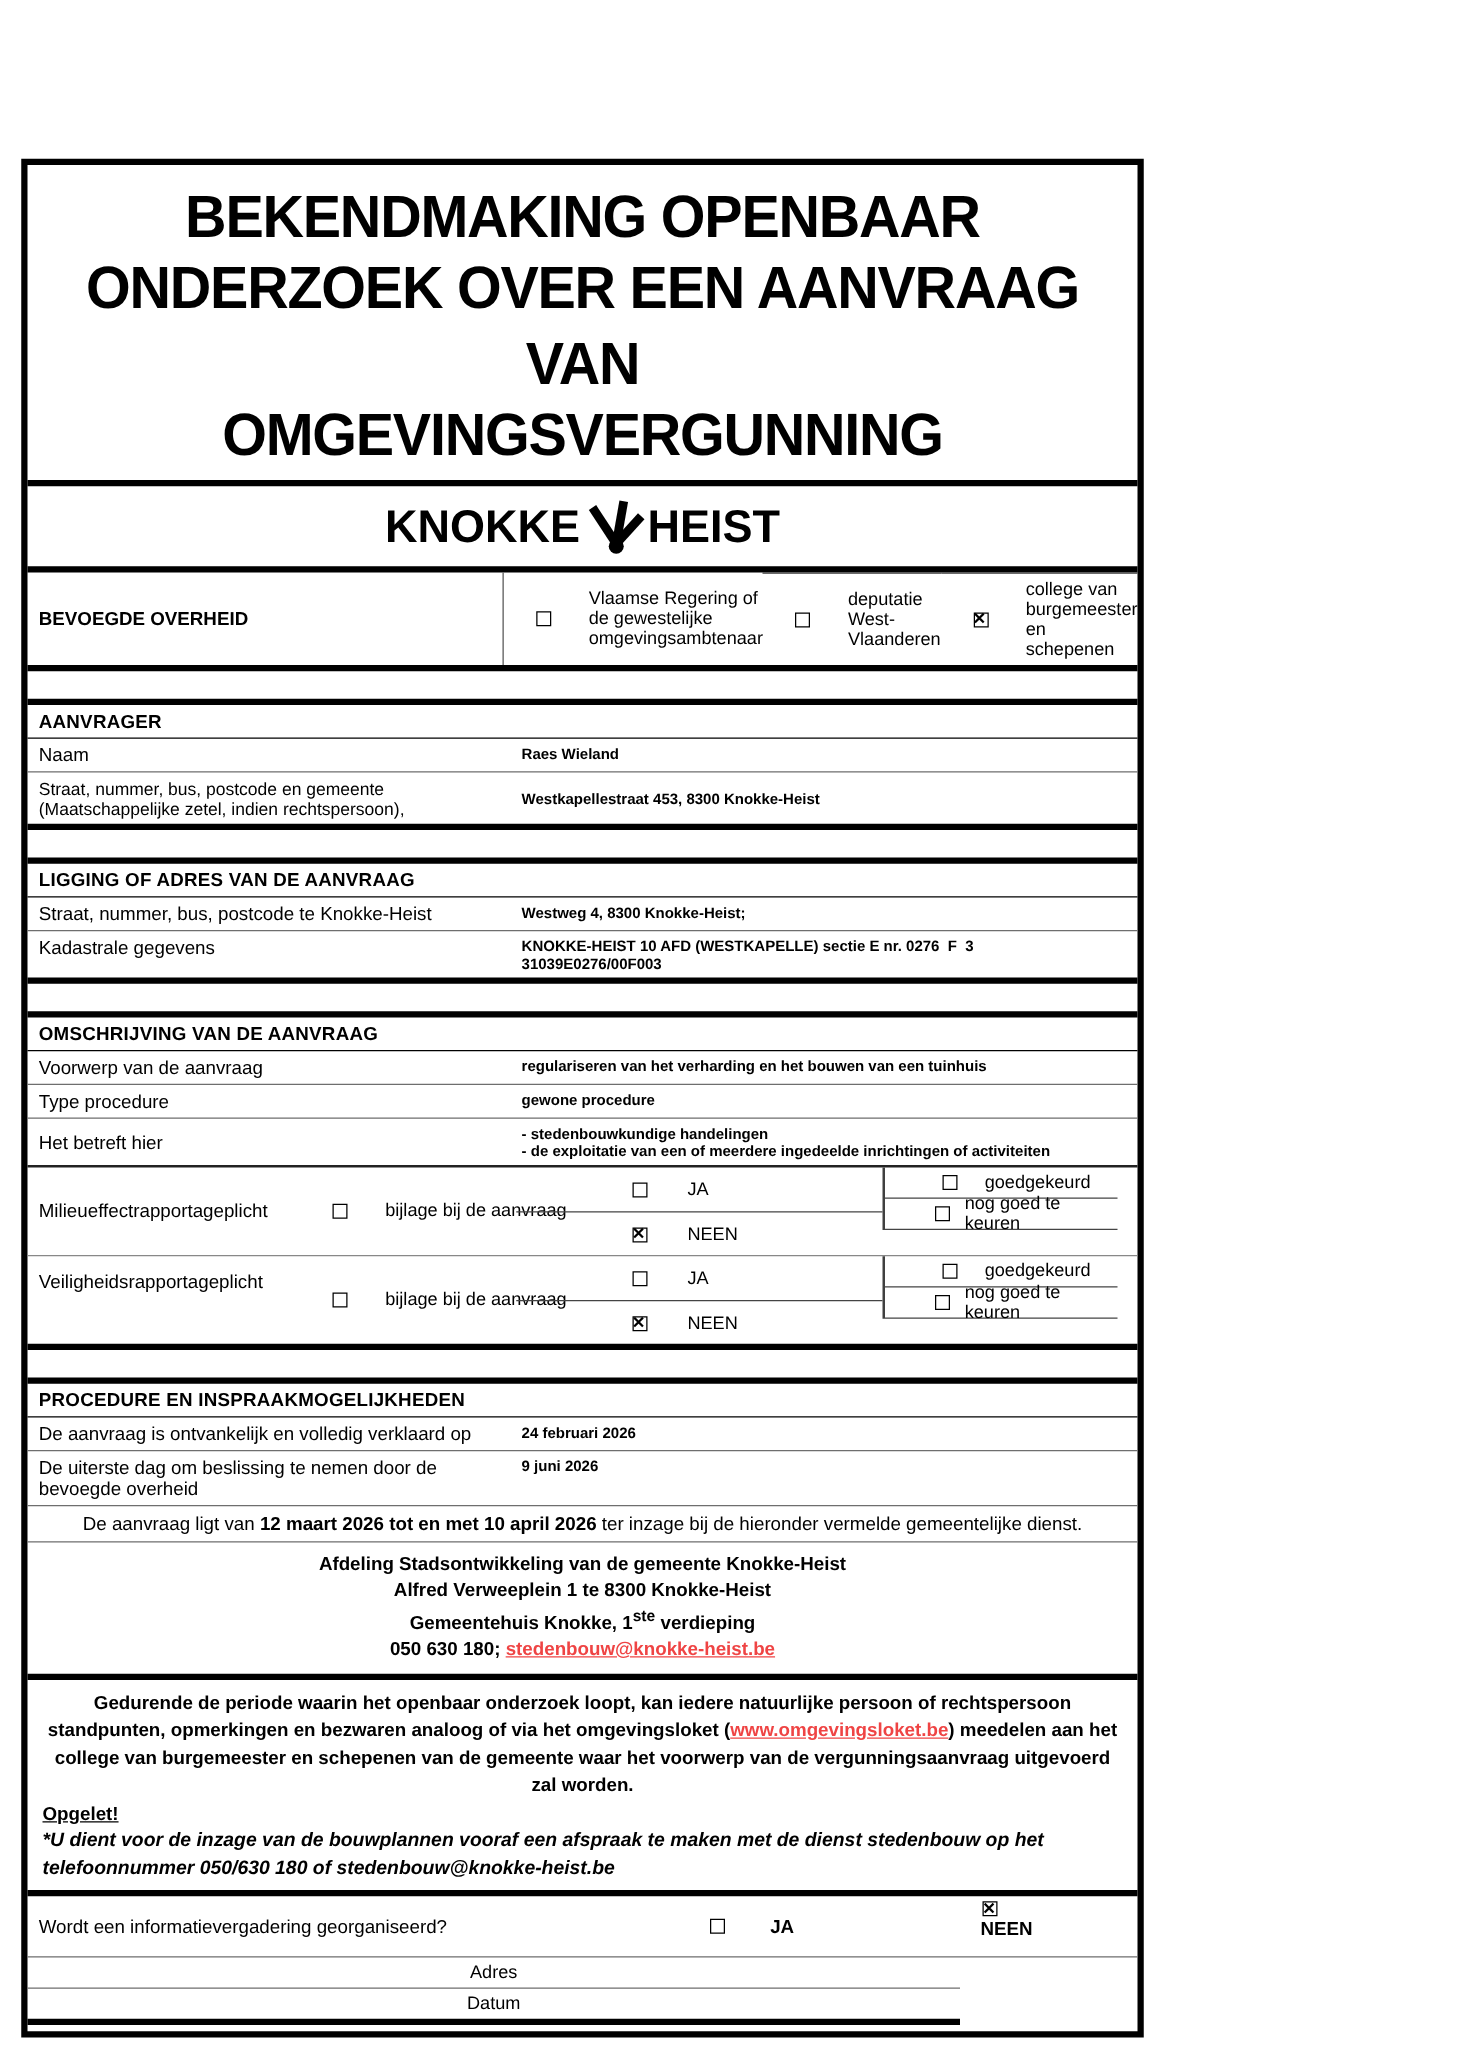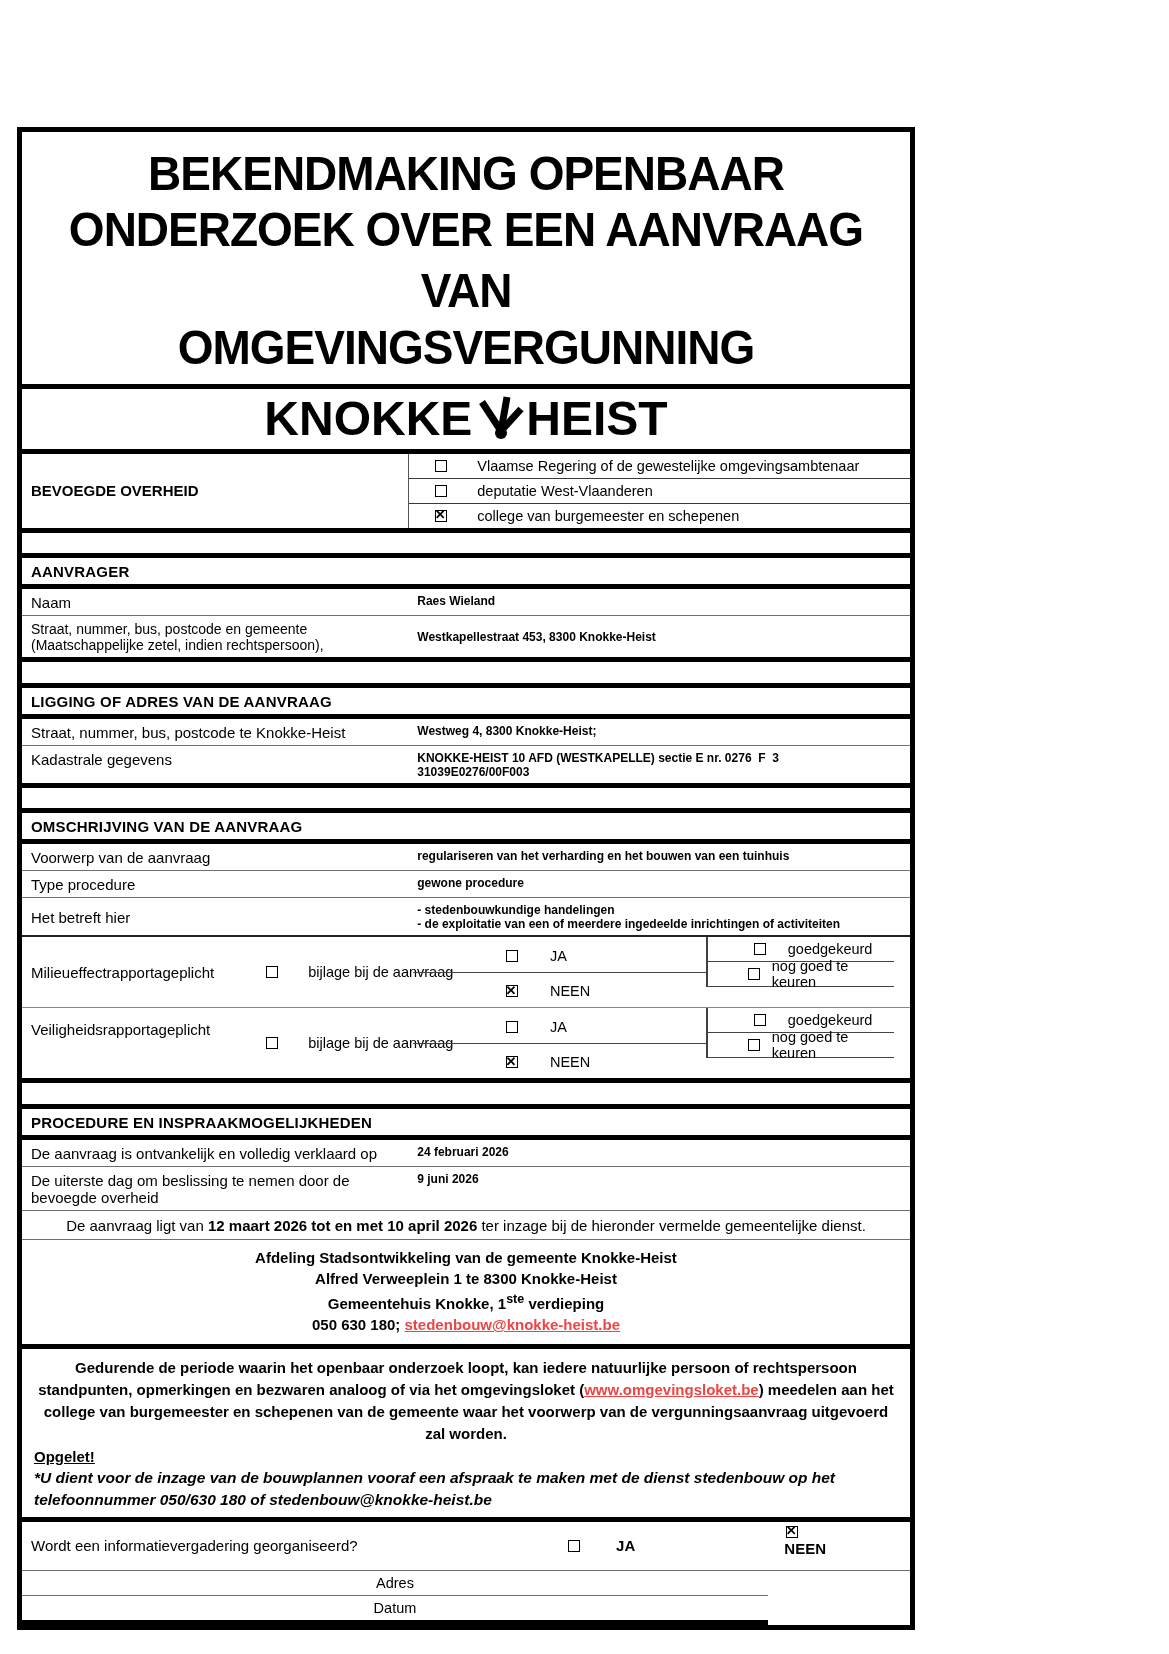--- a/index.html
+++ b/index.html
@@ -4,40 +4,40 @@
 <style>
   html,body{margin:0;padding:0;background:#fff;}
   body{width:1169px;height:1654px;position:relative;font-family:"Liberation Sans",sans-serif;color:#000;}
   .page{position:absolute;left:17px;top:127px;width:898px;height:1503px;border:5px solid #000;box-sizing:border-box;display:flex;flex-direction:column;background:#fff;}
   .thickb{border-bottom:5px solid #000;}
   .thinb{border-bottom:1px solid #6e6e6e;}
 
   
   .title-block{text-align:center;padding:12px 6px 8px;}
   .title-line{font-weight:bold;font-size:46px;line-height:58px;letter-spacing:-1px;transform:scaleY(1.04);}
-  .logo-row{height:64px;display:flex;align-items:center;justify-content:center;font-weight:bold;font-size:48px;letter-spacing:0px;}
+  .logo-row{height:64px;display:flex;align-items:center;justify-content:center;font-weight:bold;font-size:36px;letter-spacing:0px;}
   .logo-row .lg{transform:scaleY(1.02);}
   .logo-sym{margin:0 2px 0 6px;position:relative;top:4px;}
 
   
-  .sec-header{font-weight:bold;font-size:15px;padding:5px 9px 4px;border-bottom:5px solid #000000;letter-spacing:0.2px;}
+  .sec-header{font-weight:bold;font-size:15px;padding:5px 9px 4px;border-bottom:1px solid #000000;letter-spacing:0.2px;}
   .lv{display:flex;align-items:stretch;}
   .lv .l{width:43.5%;padding:5px 9px 4px;font-size:15px;box-sizing:border-box;}
   .lv .v{flex:1;padding:5px 9px 4px;font-size:12px;font-weight:bold;box-sizing:border-box;}
   .sub{font-size:14px;}
   .pre{white-space:pre-wrap;}
 
   
   .cb{width:12px;height:12px;border:1.6px solid #000;display:inline-block;position:relative;flex:none;background:#fff;box-sizing:border-box;}
   .cb.checked::after{content:"\2715";position:absolute;left:-1.5px;top:-3.5px;font-size:13px;font-weight:bold;color:#000;}
 
   
   .bevoegde{display:flex;min-height:74px;}
   .bevoegde .blabel{width:43.5%;display:flex;align-items:center;padding:16px 9px;font-weight:bold;font-size:15px;box-sizing:border-box;}
-  .opts{flex:1;display:flex;flex-direction:column;border-left:1px solid #555;}
+  .opts{flex:1;display:flex;flex-direction:row;border-left:1px solid #555;}
   .opt{flex:1;display:flex;align-items:center;gap:30px;padding-left:26px;font-size:14.5px;}
   .opt + .opt{border-top:1px solid #3a3a3a;}
 
   
   .rap{position:relative;height:70px;}
   .rap .rlabel{position:absolute;left:9px;top:50%;transform:translateY(-50%);font-size:15px;}
   .rap .bijlage{position:absolute;left:27.5%;top:50%;transform:translateY(-50%);display:flex;align-items:center;gap:30px;font-size:14.5px;white-space:nowrap;justify-content:flex-end;}
   .rap .midline{position:absolute;left:44%;width:33%;top:50%;border-top:1px solid #444;}
   .rap .ja{position:absolute;left:54.5%;top:26%;transform:translateY(-50%);display:flex;align-items:center;gap:32px;font-size:14.5px;}
   .rap .neen{position:absolute;left:54.5%;top:77%;transform:translateY(-50%);display:flex;align-items:center;gap:32px;font-size:14.5px;}

